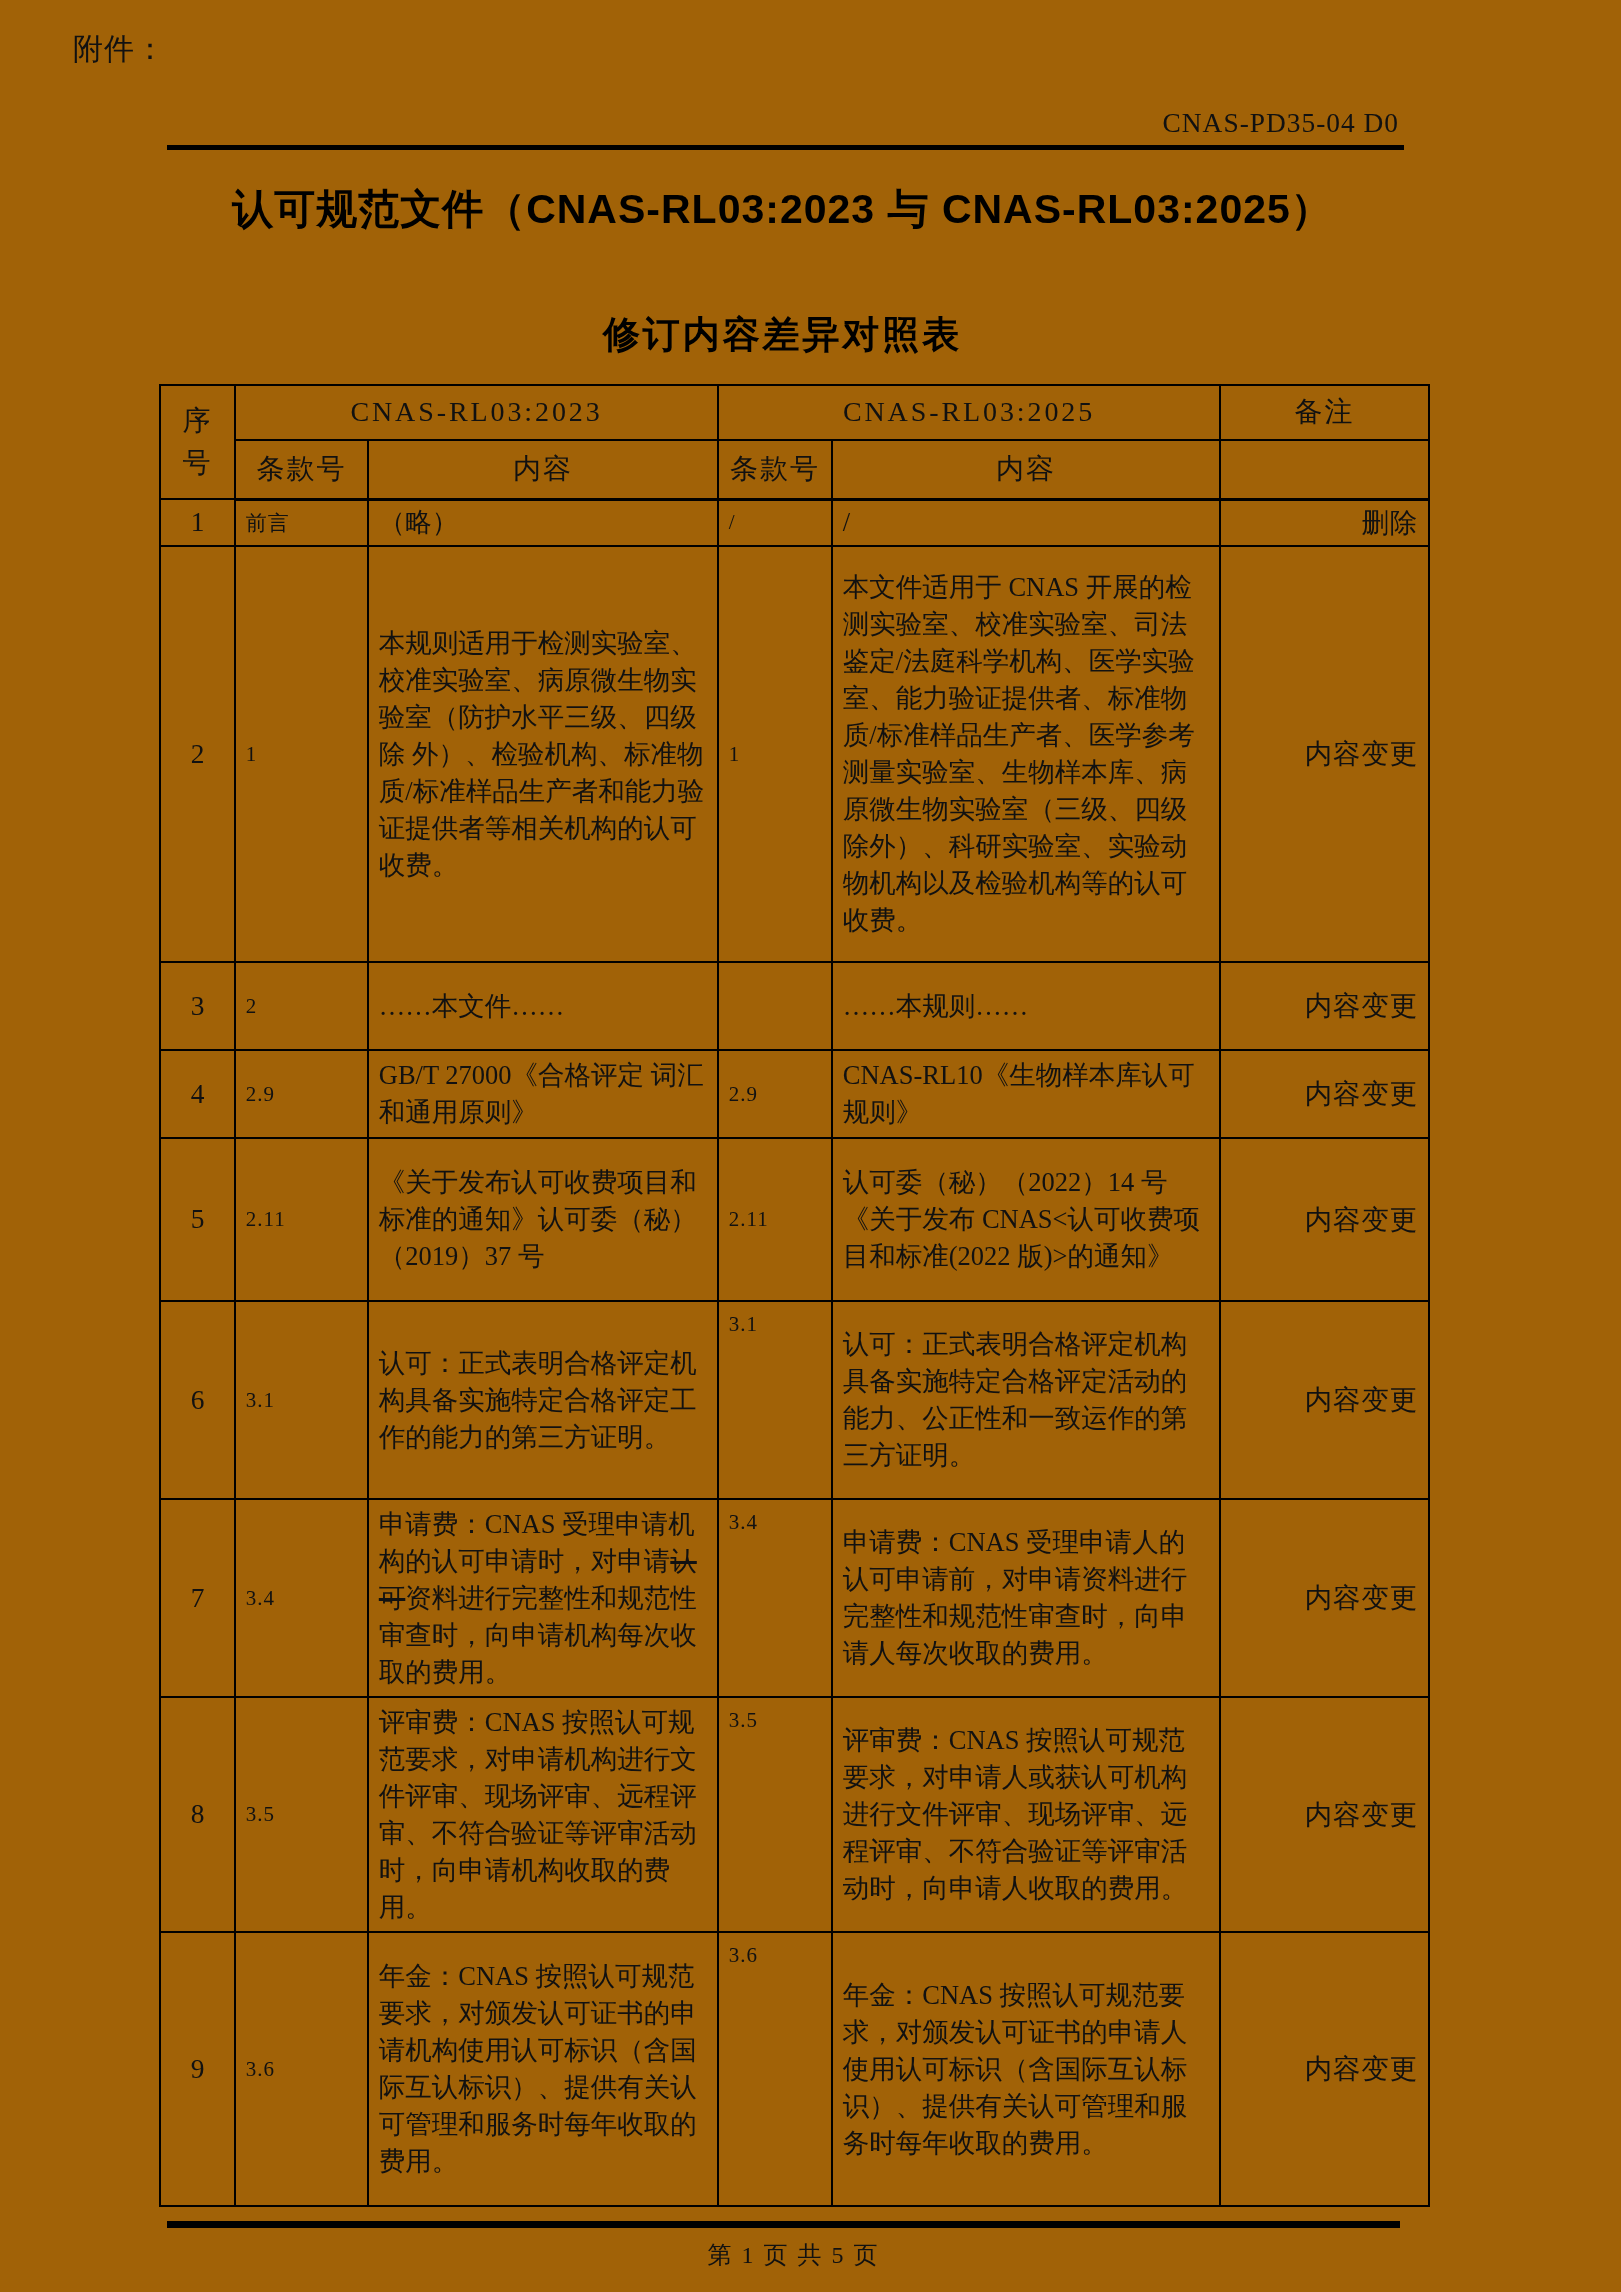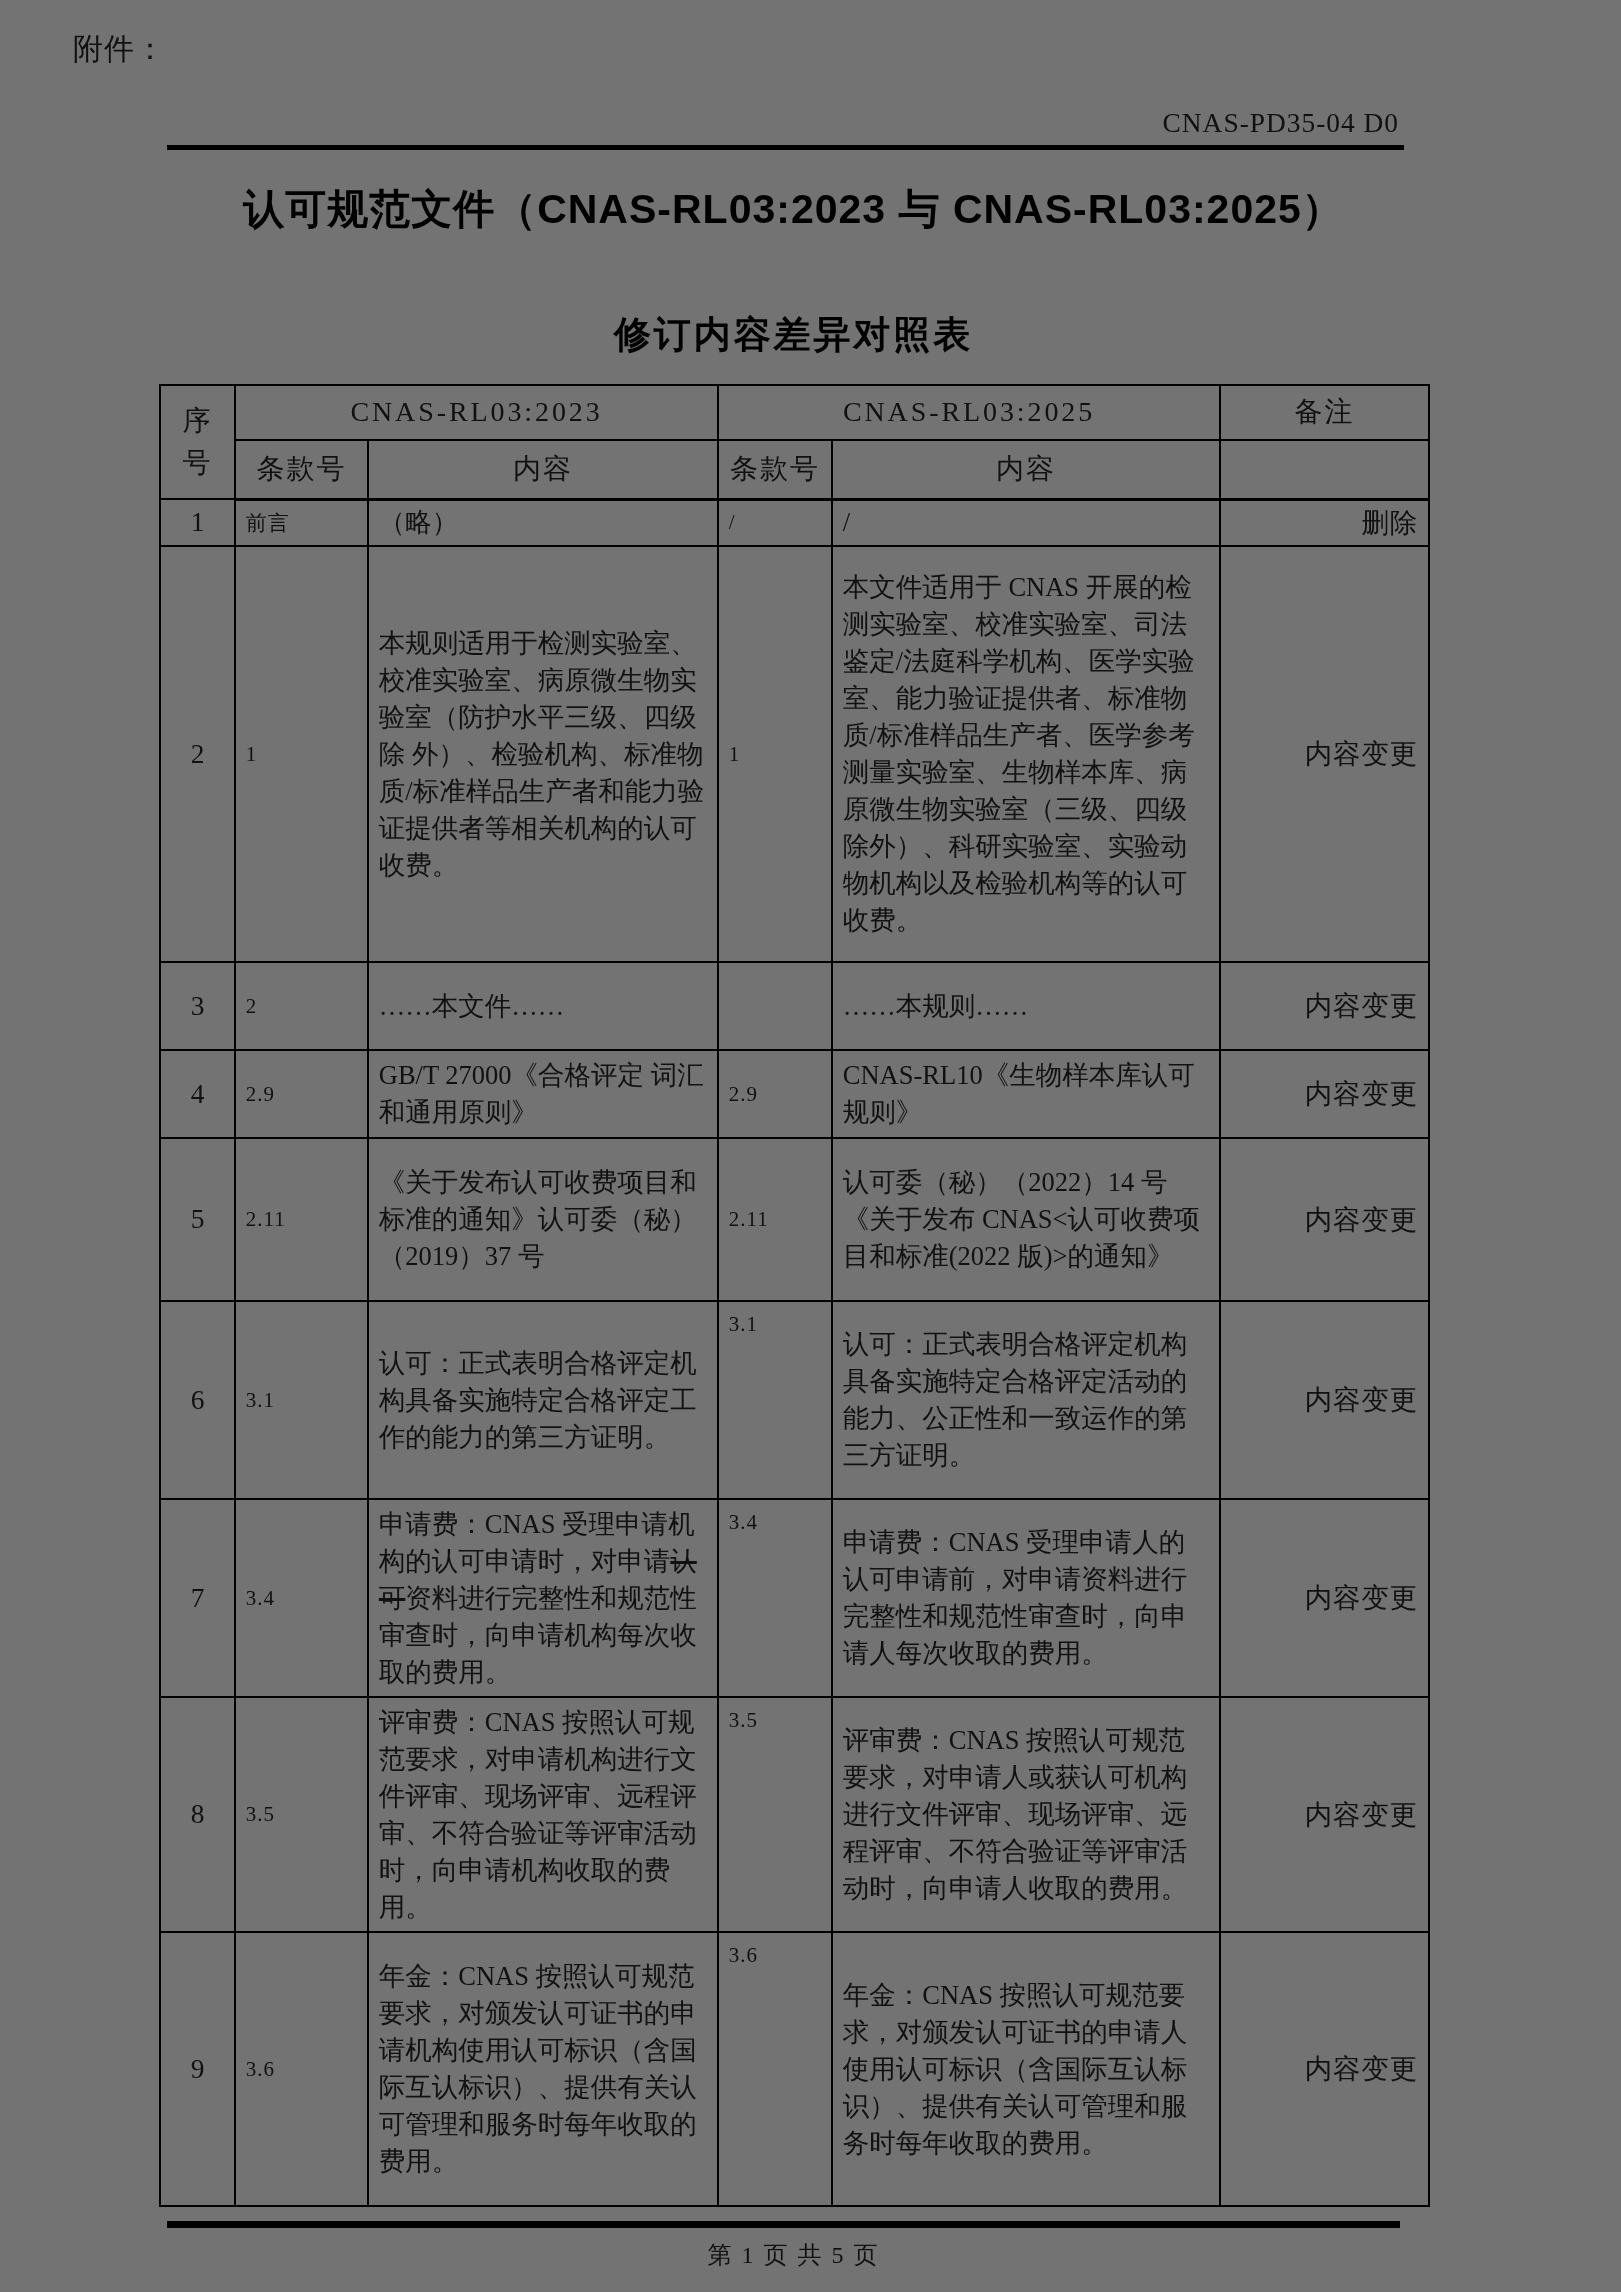--- a/index.html
+++ b/index.html
@@ -1,38 +1,38 @@
 <!DOCTYPE html>
 <html><head>
 <meta charset="utf-8">
 <style>
   html,body{margin:0;padding:0;background:#e8e8e8;}
   .page{
     position:relative;
     width:1621px;height:2293px;
     margin:0 auto;
-    background:#737373;
+    background:#a16207;
     font-family:"Liberation Serif","DejaVu Serif",serif;
     color:#111111;
     overflow:hidden;
   }
   .attachment{
     position:absolute;left:73px;top:29px;
     font-size:30px;letter-spacing:1px;
   }
   .doc-code{
     position:absolute;right:222px;top:108px;
     font-size:27.4px;letter-spacing:1px;text-align:right;
   }
   .top-rule{
     position:absolute;left:167px;top:145px;
     width:1237px;height:4.9px;background:#000;
   }
   .title-wrap{
-    position:absolute;left:159px;width:1269px;text-align:center;
+    position:absolute;left:148px;width:1269px;text-align:center;
     font-family:"Liberation Sans","DejaVu Sans",sans-serif;
     font-weight:700;color:#000;
   }
   .title1{top:182px;font-size:41px;letter-spacing:1px;}
   .title2{top:310px;font-size:37px;letter-spacing:2.9px;}
 
   table.diff{
     position:absolute;left:159px;top:384px;
     width:1269px;
     border-collapse:collapse;table-layout:fixed;

